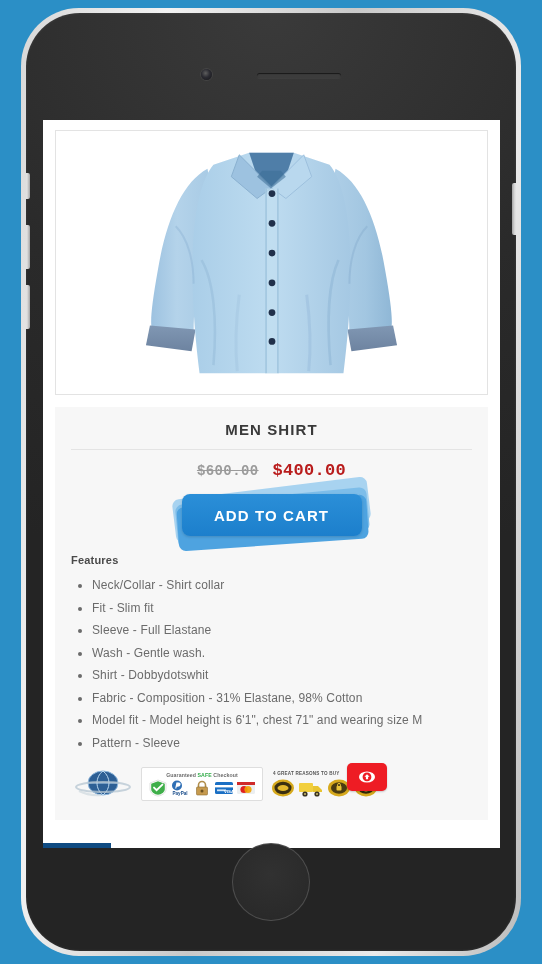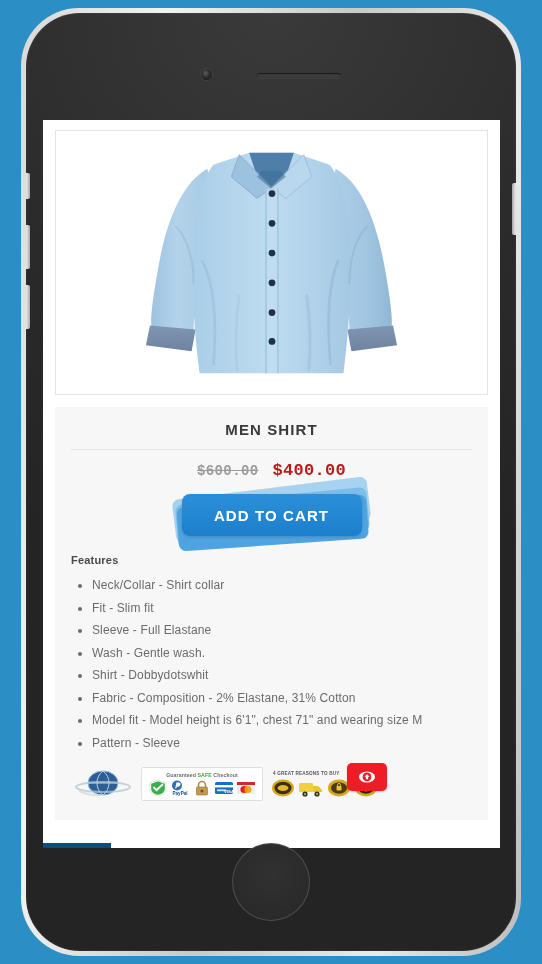--- a/index.html
+++ b/index.html
@@ -407,21 +407,21 @@
           </div>
 
           <div class="features-title">Features</div>
 
           <ul class="features-list">
             <li>Neck/Collar - Shirt collar</li>
             <li>Fit - Slim fit</li>
             <li>Sleeve - Full Elastane</li>
             <li>Wash - Gentle wash.</li>
             <li>Shirt - Dobbydotswhit</li>
-            <li>Fabric - Composition - 2% Elastane, 31% Cotton</li>
+            <li>Fabric - Composition - 31% Elastane, 98% Cotton</li>
             <li>Model fit - Model height is 6'1", chest 71" and wearing size M</li>
             <li>Pattern - Sleeve</li>
           </ul>
 
           <div class="badges">
 
             <div class="badge-globe">
               <svg viewBox="0 0 64 34" width="64" height="34">
                 <ellipse cx="32" cy="16" rx="15" ry="12" fill="#2d5f95"></ellipse>
                 <ellipse cx="32" cy="16" rx="15" ry="12" fill="none" stroke="#8fb8dd" stroke-width="1"></ellipse>

